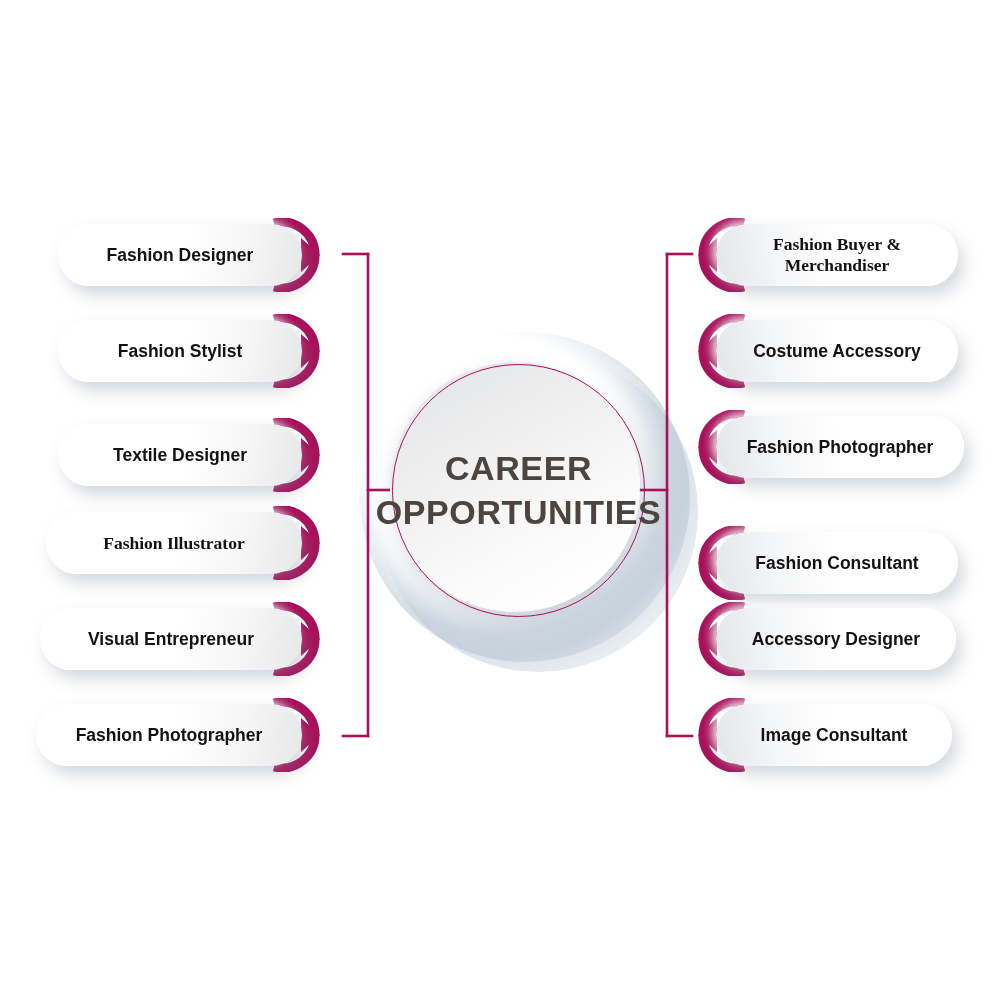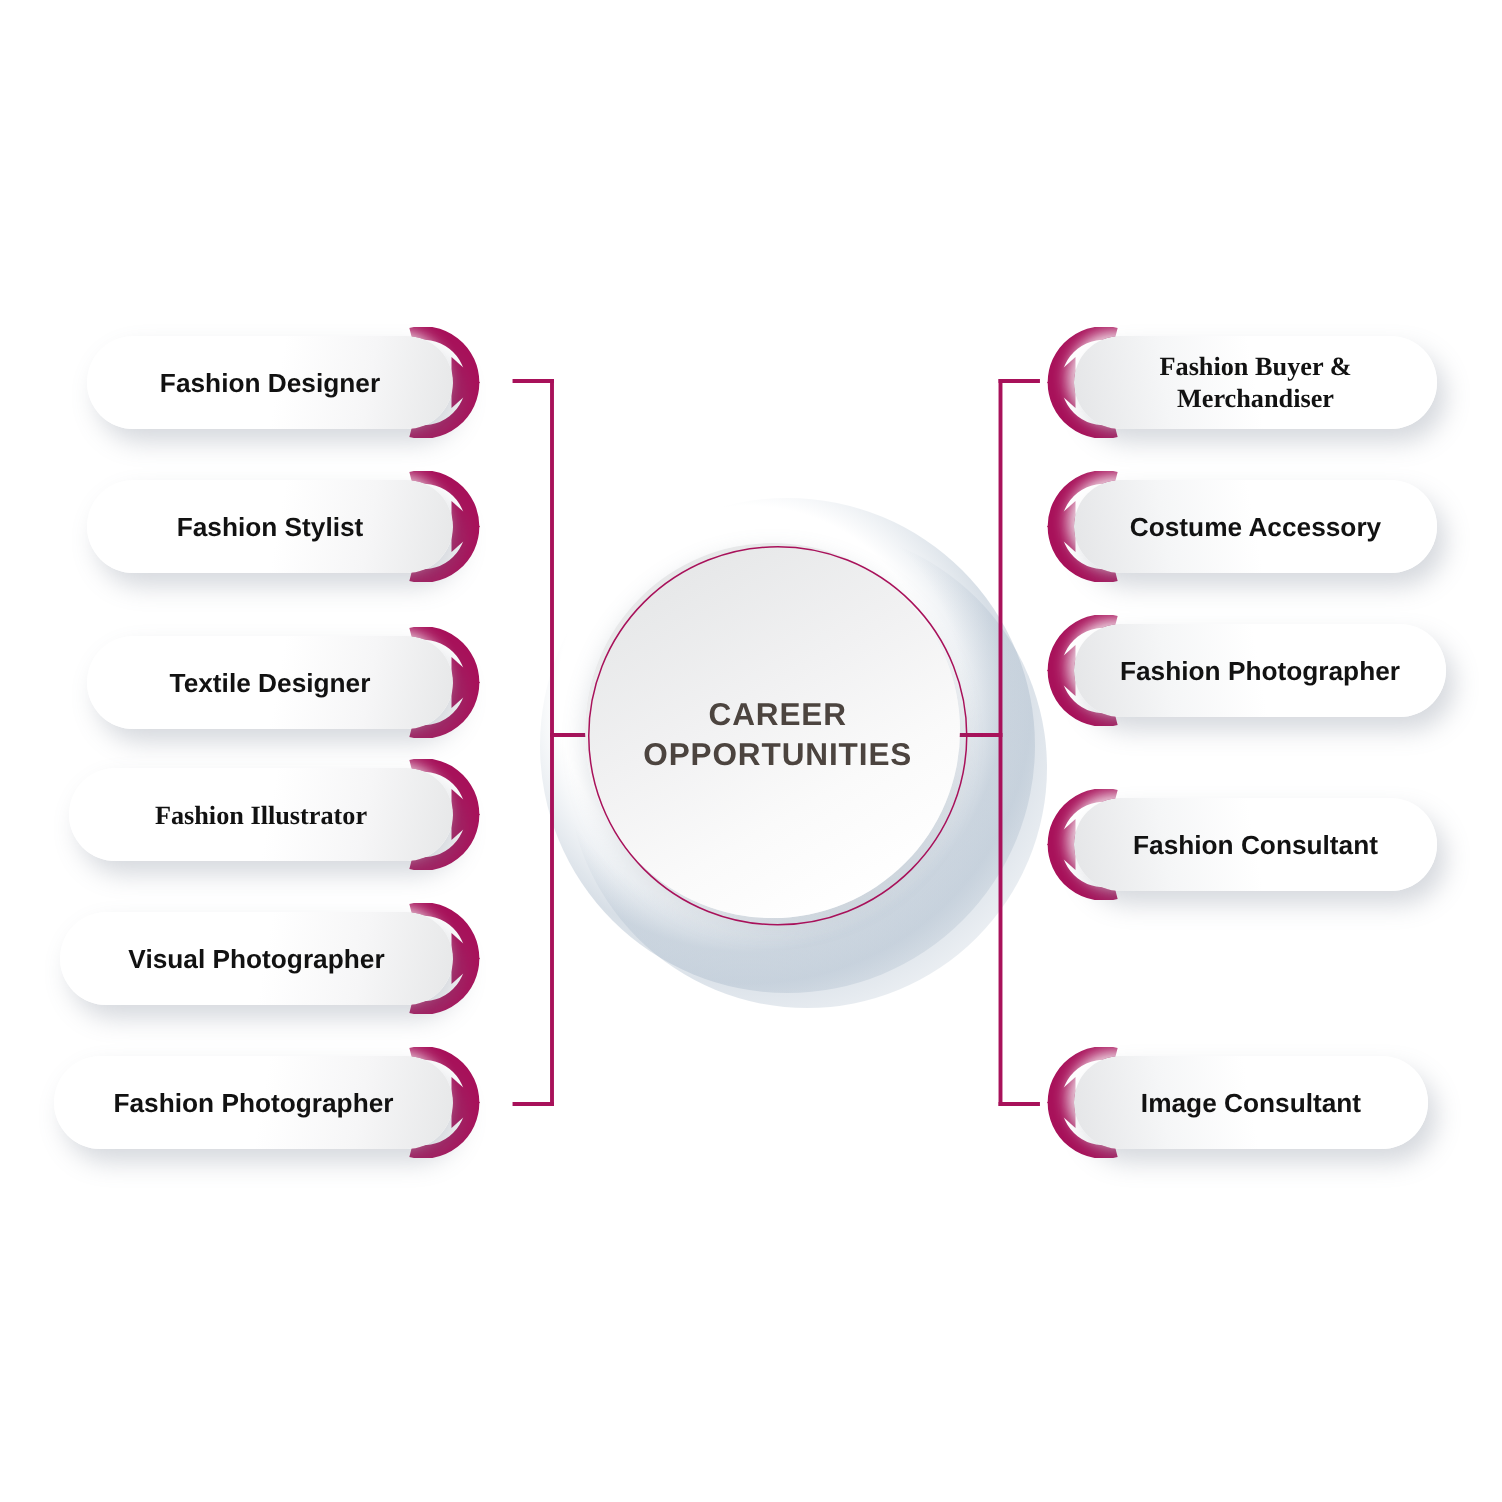--- a/index.html
+++ b/index.html
@@ -81,21 +81,21 @@
     top: 364px;
     width: 253px;
     height: 253px;
     display: flex;
     flex-direction: column;
     align-items: center;
     justify-content: center;
     text-align: center;
     color: #4c443f;
     font-weight: bold;
-    font-size: 21px;
+    font-size: 34px;
     letter-spacing: 0.6px;
     line-height: 1.28;
     white-space: pre-line;
   }
 
   
   .bracket {
     position: absolute;
     pointer-events: none;
   }
@@ -229,21 +229,21 @@
   </div>
 
   <div class="node left" style="left:40px; top:608px; width:276px;">
     <span class="arc">
       <svg viewBox="0 0 76 74">
         <path d="M14 5 A33 33 0 1 1 14 69" fill="none" stroke="#A8115A" stroke-width="9" stroke-linecap="butt"></path>
         <path d="M41 20 L60 37 L41 54 Z" fill="#A8115A"></path>
       </svg>
     </span>
     <div class="pill" style="width:262px;">
-      <span>Visual Photographer</span>
+      <span>Visual Entrepreneur</span>
     </div>
   </div>
 
   <div class="node left" style="left:36px; top:704px; width:280px;">
     <span class="arc">
       <svg viewBox="0 0 76 74">
         <path d="M14 5 A33 33 0 1 1 14 69" fill="none" stroke="#A8115A" stroke-width="9" stroke-linecap="butt"></path>
         <path d="M41 20 L60 37 L41 54 Z" fill="#A8115A"></path>
       </svg>
     </span>
@@ -294,20 +294,31 @@
       <svg viewBox="0 0 76 74">
         <path d="M62 5 A33 33 0 1 0 62 69" fill="none" stroke="#A8115A" stroke-width="9" stroke-linecap="butt"></path>
         <path d="M35 20 L16 37 L35 54 Z" fill="#A8115A"></path>
       </svg>
     </span>
     <div class="pill" style="width:242px;">
       <span>Fashion Consultant</span>
     </div>
   </div>
 
+  <div class="node right" style="left:702px; top:608px; width:254px;">
+    <span class="arc">
+      <svg viewBox="0 0 76 74">
+        <path d="M62 5 A33 33 0 1 0 62 69" fill="none" stroke="#A8115A" stroke-width="9" stroke-linecap="butt"></path>
+        <path d="M35 20 L16 37 L35 54 Z" fill="#A8115A"></path>
+      </svg>
+    </span>
+    <div class="pill" style="width:240px;">
+      <span>Accessory Designer</span>
+    </div>
+  </div>
 
   <div class="node right" style="left:702px; top:704px; width:250px;">
     <span class="arc">
       <svg viewBox="0 0 76 74">
         <path d="M62 5 A33 33 0 1 0 62 69" fill="none" stroke="#A8115A" stroke-width="9" stroke-linecap="butt"></path>
         <path d="M35 20 L16 37 L35 54 Z" fill="#A8115A"></path>
       </svg>
     </span>
     <div class="pill" style="width:236px;">
       <span>Image Consultant</span>

